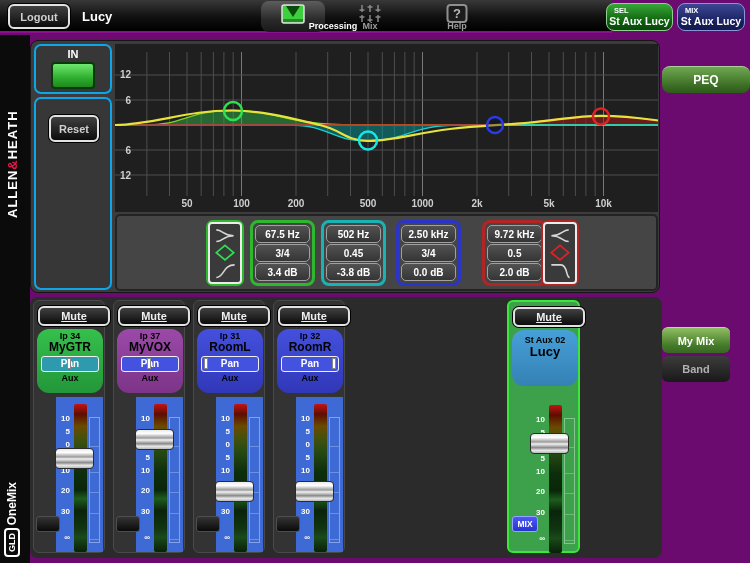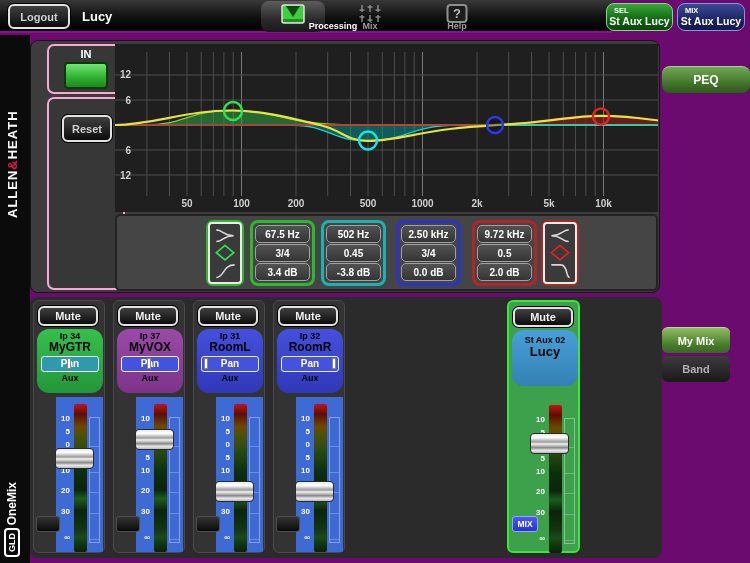--- a/index.html
+++ b/index.html
@@ -39,22 +39,22 @@
     font-size:13px; letter-spacing:1px; }
   .brand .amp { color:#e8174a; }
   .gld-logo { position:absolute; left:4px; bottom:6px; height:80px; display:flex; flex-direction:column-reverse; align-items:center; }
   .gld-box { border:2px solid #fff; border-radius:4px; padding:3px 1px; color:#fff;
     font-weight:bold; font-size:9px; margin-top:3px; }
   .onemix { color:#fff; font-weight:bold; font-size:12px; }
 
   
   .eq-panel { position:absolute; left:30px; top:40px; width:630px; height:253px;
     background:#3c3c3c; border:1px solid #161616; border-radius:8px; }
-  .side-box { position:absolute; left:16px; width:78px; background:#373737;
-    border:2px solid #f9a8d4; border-radius:7px; }
+  .side-box { position:absolute; left:3px; width:78px; background:#373737;
+    border:2px solid #0ea5e9; border-radius:7px; }
   .in-box { top:3px; height:50px; }
   .reset-box { top:56px; height:193px; }
   .in-label { position:absolute; top:2px; width:100%; text-align:center; color:#fff; font-weight:bold; font-size:11px; }
   .in-btn { position:absolute; left:15px; top:16px; width:44px; height:27px; border-radius:4px;
     background:linear-gradient(#6fe86f,#2fae2f 60%,#1d8a1d); border:2px solid #0a3a0a; }
   .reset-btn { position:absolute; left:13px; top:16px; width:50px; height:27px; font-size:11px; }
 
   .graph { position:absolute; left:84px; top:3px; width:543px; height:168px; background:#1f1f1f; }
 
   .param-strip { position:absolute; left:84px; top:173px; width:543px; height:77px;
@@ -72,21 +72,21 @@
     background:linear-gradient(#6fa852,#396b22 75%,#2e5a1a); border-top:1px solid #a8cf98;
     border-radius:8px; color:#fff; font-weight:bold; font-size:12px;
     display:flex; align-items:center; justify-content:center; }
 
   
   .strips-wrap { position:absolute; left:30px; top:297px; width:632px; height:261px;
     background:#2b2b2b; border-radius:8px; }
   .strip { position:absolute; top:3px; width:72px; height:253px; background:#333;
     border:1px solid #4a4a4a; border-radius:6px; }
   .strip.master { width:73px; background:#3da14b; border:2px solid #39e839; }
-  .mute-btn { position:absolute; left:4px; top:5px; width:60px; height:20px; font-size:11px; color:#f0f0f0; }
+  .mute-btn { position:absolute; left:4px; top:5px; width:72px; height:20px; font-size:11px; color:#f0f0f0;text-decoration:underline; }
   .name-box { position:absolute; left:3px; top:28px; width:66px; height:64px; border-radius:12px;
     text-align:center; color:#000; }
   .chan-id { font-size:9px; font-weight:bold; padding-top:2px; }
   .chan-name { font-size:12px; font-weight:bold; line-height:13px; }
   .pan { position:relative; margin:2px auto 0; width:58px; height:16px; border:1.5px solid #f0f0f0;
     border-radius:3px; color:#fff; font-weight:bold; font-size:10px; line-height:13px; }
   .pan-mark { position:absolute; top:1px; width:4px; height:11px; background:#fff; border:1px solid #888; }
   .pan-c { left:50%; margin-left:-3px; } .pan-l { left:2px; } .pan-r { right:2px; }
   .bus-label { font-size:9px; font-weight:bold; margin-top:1px; }
   .fader-area { position:absolute; left:22px; top:96px; width:47px; height:155px; background:#3d6ad4; }
@@ -274,21 +274,21 @@
       <div class="band-box" style="left:204px;border-color:#19b3b3;">
         <div class="val-btn">502 Hz</div>
         <div class="val-btn">0.45</div>
         <div class="val-btn">-3.8 dB</div>
       </div>
       <div class="band-box" style="left:279px;border-color:#2a35c8;">
         <div class="val-btn">2.50 kHz</div>
         <div class="val-btn">3/4</div>
         <div class="val-btn">0.0 dB</div>
       </div>
-      <div class="band-box" style="left:355px;border-color:#b32424;text-align:center;">
+      <div class="band-box" style="left:365px;border-color:#b32424;text-align:center;">
         <div class="val-btn">9.72 kHz</div>
         <div class="val-btn">0.5</div>
         <div class="val-btn">2.0 dB</div>
       </div>
 
       <div class="icon-box" style="left:424px;background:#b32424;">
         <div class="icon-inner">
           <svg width="22" height="18" viewBox="0 0 22 18">
               <path d="M20,3 C13,3 13,9 2,9 M20,15 C13,15 13,9 2,9" fill="none" stroke="#d8d8d8" stroke-width="1.6"></path>
             </svg>

